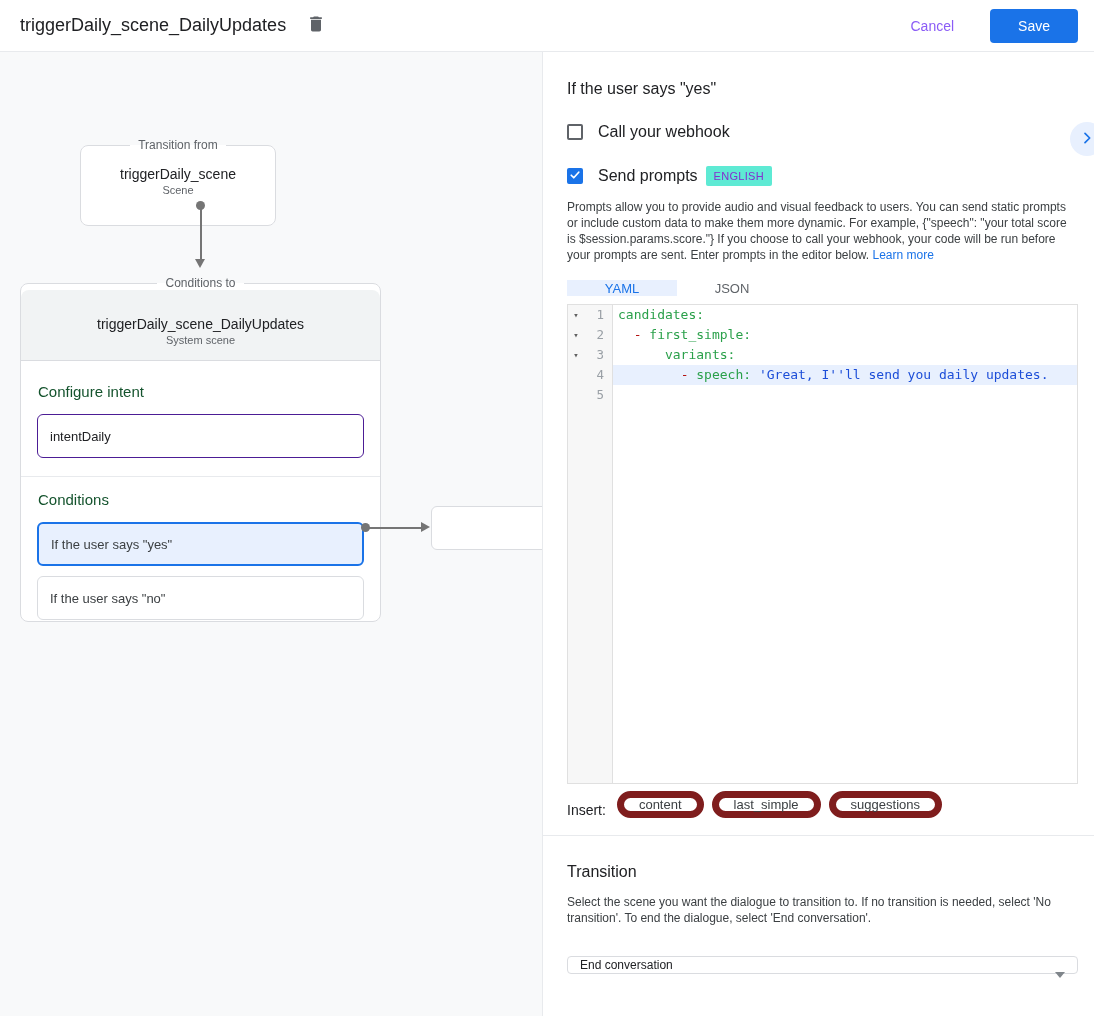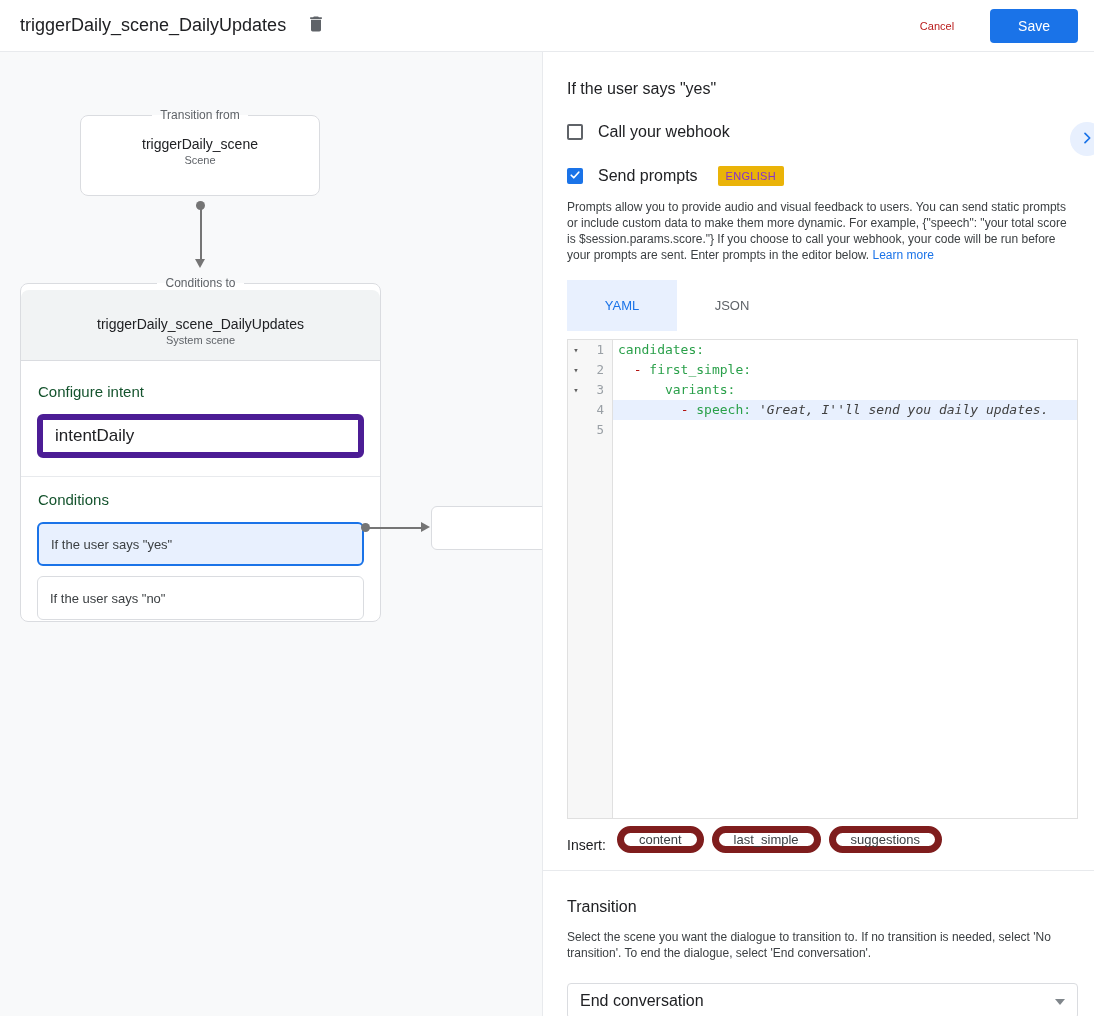--- a/index.html
+++ b/index.html
@@ -9,94 +9,94 @@
     background: #fff; color: #202124; overflow: hidden;
   }
   
   .topbar {
     height: 52px; background: #fff; border-bottom: 1px solid #e8eaed;
     display: flex; align-items: center; padding: 0 16px 0 20px;
   }
   .topbar-title { font-size: 18px; color: #202124; }
   .trash-btn { margin-left: 18px; width: 24px; height: 24px; border: none; background: transparent; cursor: pointer; display:flex; align-items:center; justify-content:center; }
   .topbar-spacer { flex: 1; }
-  .cancel-btn { color: #b91c1c; font-size: 11px; font-weight: 500; background: transparent; border: none; padding: 8px 16px; margin-right: 20px; cursor: pointer; font-family: inherit; text-align: right; }
+  .cancel-btn { color: #8b5cf6; font-size: 14px; font-weight: 500; background: transparent; border: none; padding: 8px 16px; margin-right: 20px; cursor: pointer; font-family: inherit; text-align: right; }
   .save-btn { background: #1a73e8; color: #fff; font-size: 14px; font-weight: 500; border: none; border-radius: 4px; padding: 9px 28px; cursor: pointer; font-family: inherit; }
 
   
   .main { display: flex; height: 964px; }
   .canvas { width: 543px; background: #f8f9fa; border-right: 1px solid #e8eaed; position: relative; overflow: hidden; flex: none; }
   .panel { flex: 1; background: #fff; position: relative; overflow: hidden; }
 
   
   fieldset.node { border: 1px solid #dadce0; border-radius: 8px; position: absolute; background: #fff; }
   fieldset.node legend { margin: 0 auto; padding: 0 8px; font-size: 12px; color: #5f6368; text-align: center; }
-  .from-box { left: 80px; top: 56px; width: 240px; height: 88px; }
+  .from-box { left: 80px; top: 86px; width: 196px; height: 88px; }
   .node-title { font-size: 14px; color: #202124; text-align: center; margin-top: 14px; }
   .node-sub { font-size: 11px; color: #5f6368; text-align: center; margin-top: 2px; }
 
   .v-arrow-dot { position: absolute; left: 196px; top: 149px; width: 9px; height: 9px; border-radius: 50%; background: #757575; }
   .v-arrow-line { position: absolute; left: 200px; top: 156px; width: 1.5px; height: 52px; background: #757575; }
   .v-arrow-head { position: absolute; left: 195px; top: 207px; width: 0; height: 0; border-left: 5.5px solid transparent; border-right: 5.5px solid transparent; border-top: 9px solid #757575; }
 
   .to-card { left: 20px; top: 224px; width: 361px; height: 346px; padding: 0; background: #fff; overflow: hidden; }
   .to-card-header { background: #f1f3f4; border-bottom: 1px solid #dadce0; padding: 12px 10px 14px; }
   .to-card-body { padding: 16px; }
   .section-label { font-size: 15px; color: #14532d; margin: 6px 0 14px 1px; }
-  .intent-box { height: 44px; border: 6px solid #4c1d95; border-radius: 6px; background: #fff; display: flex; align-items: center; padding: 8px 12px; font-size: 17px; color: #202124; }
+  .intent-box { height: 44px; border: 1px solid #4c1d95; border-radius: 6px; background: #fff; display: flex; align-items: center; padding: 8px 12px; font-size: 13px; color: #202124; }
   .card-divider { border: none; border-top: 1px solid #e8eaed; margin: 18px -16px 14px; }
   .cond-row { height: 44px; border: 1px solid #dadce0; border-radius: 6px; background: #fff; display: flex; align-items: center; padding: 0 12px; font-size: 13px; color: #3c4043; margin-bottom: 10px; cursor: pointer; }
   .cond-row.selected { background: #e8f0fe; border: 2px solid #1a73e8; }
 
   .h-arrow-dot { position: absolute; left: 361px; top: 471px; width: 9px; height: 9px; border-radius: 50%; background: #757575; }
   .h-arrow-line { position: absolute; left: 367px; top: 475px; width: 56px; height: 1.5px; background: #757575; }
   .h-arrow-head { position: absolute; left: 421px; top: 470px; width: 0; height: 0; border-top: 5.5px solid transparent; border-bottom: 5.5px solid transparent; border-left: 9px solid #757575; }
   .stub-box { position: absolute; left: 431px; top: 454px; width: 140px; height: 44px; background: #fff; border: 1px solid #dadce0; border-radius: 6px; }
 
   
   .panel-inner { padding: 28px 16px 0 24px; }
   .panel-title { font-size: 16px; font-weight: 400; color: #202124; }
   .expand-btn { position: absolute; right: -10px; top: 70px; width: 34px; height: 34px; border-radius: 50%; background: #e8f0fe; border: none; cursor: pointer; display: flex; align-items: center; justify-content: center; }
 
   .check-row { display: flex; align-items: center; margin-top: 25px; cursor: pointer; }
   .checkbox { width: 16px; height: 16px; border: 2px solid #5f6368; border-radius: 2px; background: #fff; flex: none; }
   .checkbox.checked { background: #1a73e8; border-color: #1a73e8; display: flex; align-items: center; justify-content: center; }
   .check-label { font-size: 16px; font-weight: 500; color: #202124; margin-left: 15px; }
-  .lang-badge { margin-left: 20px; background: #eab308; color: #8430ce; font-size: 11px; font-weight: 500; letter-spacing: 0.3px; padding: 4px 8px; border-radius: 2px; }
+  .lang-badge { margin-left: 8px; background: #5eead4; color: #8430ce; font-size: 11px; font-weight: 500; letter-spacing: 0.3px; padding: 4px 8px; border-radius: 2px; }
 
   .desc { margin-top: 13px; font-size: 12px; line-height: 16px; color: #3c4043; max-width: 516px; }
   .link { color: #1a73e8; cursor: pointer; margin-top: 40px; }
 
   .tabs { display: flex; margin-top: 17px; }
-  .tab { width: 110px; height: 51px; display: flex; align-items: center; justify-content: center; font-size: 13px; font-weight: 500; color: #5f6368; cursor: pointer; }
+  .tab { width: 110px; height: 16px; display: flex; align-items: center; justify-content: center; font-size: 13px; font-weight: 500; color: #5f6368; cursor: pointer; }
   .tab.active { background: #e8f0fe; color: #1a73e8; }
 
   .editor { margin-top: 8px; height: 480px; border: 1px solid #e0e0e0; position: relative; width: 511px; overflow: hidden;
     font-family: "DejaVu Sans Mono", "Liberation Mono", monospace; font-size: 13px; }
   .editor::before { content: ""; position: absolute; left: 0; top: 0; bottom: 0; width: 44px; background: #f7f7f7; border-right: 1px solid #e0e0e0; }
   .ed-line { position: relative; display: flex; height: 20px; line-height: 20px; }
   .ed-gutter { width: 45px; flex: none; display: flex; align-items: center; position: relative; z-index: 1; }
   .ed-fold { width: 16px; text-align: center; font-size: 9px; color: #616161; }
   .ed-num { width: 20px; text-align: right; color: #9aa0a6; font-size: 12.5px; }
   .ed-code { flex: 1; white-space: pre; padding-left: 5px; color: #202124; z-index: 1; }
   .ed-line.hl .ed-code { background: #e8f0fe; }
   .tok-key { color: #2aa04a; }
   .tok-dash { color: #b31412; }
-  .tok-str { color: #404040; font-style: italic; }
+  .tok-str { color: #1d4ed8; }
   .tok-plain { color: #202124; }
 
   .insert-row { display: flex; align-items: flex-end; margin-top: 7px; }
   .insert-label { font-size: 14px; color: #202124; margin-right: 11px; }
   .chip { border: 7px solid #7f1d1d; border-radius: 14px; height: 27px; padding: 0 15px; display: flex; align-items: center; font-size: 13px; color: #3c4043; background: #fff; margin-right: 8px; cursor: pointer; font-family: inherit; }
 
   .panel-divider { border: none; border-top: 1px solid #e8eaed; margin-top: 17px; }
 
   .transition-section { padding: 27px 16px 0 24px; }
   .trans-desc { margin-top: 13px; font-size: 12px; line-height: 16px; color: #3c4043; max-width: 505px; }
-  .select-box { margin-top: 22px; width: 511px; height: 36px; border: 1px solid #dadce0; border-radius: 4px; background: #fff; display: flex; align-items: center; padding: 0 12px; font-size: 16px; color: #202124; cursor: pointer; position: relative; }
+  .select-box { margin-top: 30px; width: 511px; height: 18px; border: 1px solid #dadce0; border-radius: 4px; background: #fff; display: flex; align-items: center; padding: 0 12px; font-size: 12px; color: #202124; cursor: pointer; position: relative; }
   .select-caret { position: absolute; right: 12px; top: 15px; width: 0; height: 0; border-left: 5px solid transparent; border-right: 5px solid transparent; border-top: 6px solid #80868b; }
 </style>
 </head>
 <body>
 
 <div class="topbar">
   <span class="topbar-title">triggerDaily_scene_DailyUpdates</span>
   <button class="trash-btn">
     <span>
       <svg width="20" height="20" viewBox="0 0 24 24" fill="#5f6368">

